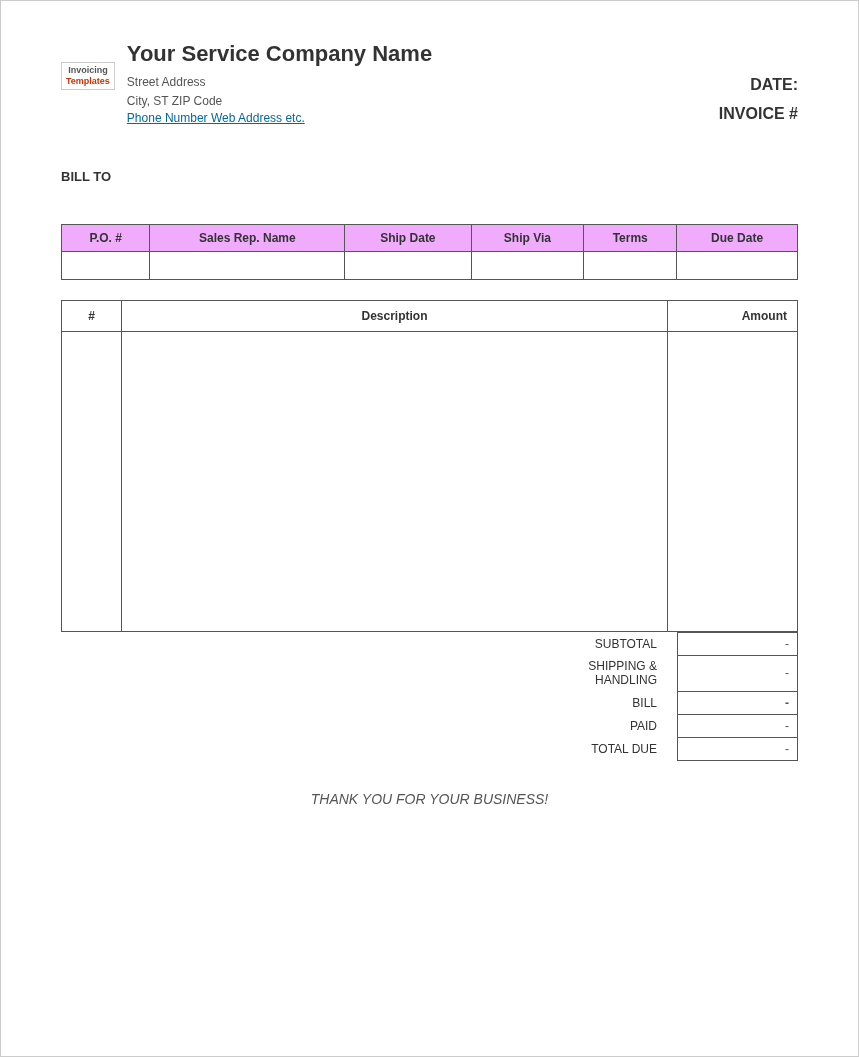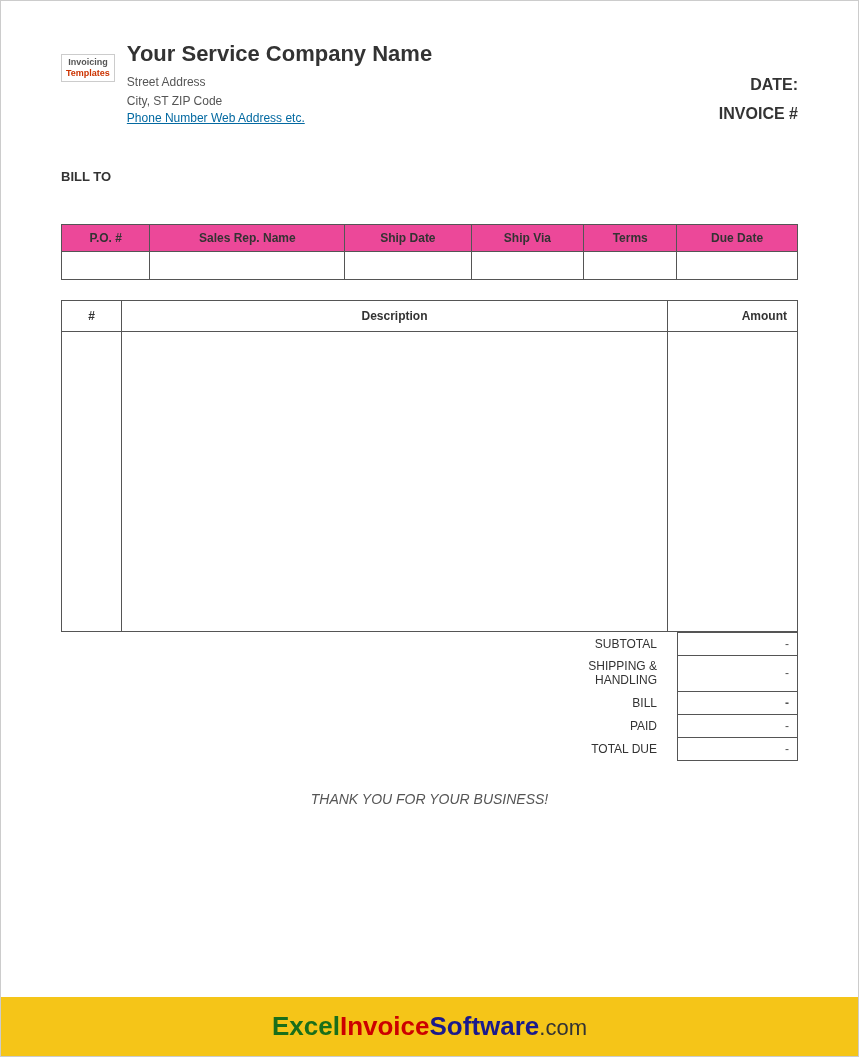--- a/index.html
+++ b/index.html
@@ -38,21 +38,21 @@
       margin-bottom: 40px;
     }
 
     .company-left {
       display: flex;
       align-items: flex-start;
       gap: 12px;
     }
 
     .logo-area {
-      margin-top: 10px;
+      margin-top: 18px;
     }
 
     .company-info {
       display: flex;
       flex-direction: column;
     }
 
     .company-name {
       font-size: 22px;
       font-weight: bold;
@@ -104,21 +104,21 @@
       border-collapse: collapse;
       margin-bottom: 20px;
     }
 
     .info-table th {
       border: 1px solid #555;
       padding: 6px 10px;
       font-size: 12px;
       font-weight: bold;
       text-align: center;
-      background: #ec4899;
+      background: #f0abfc;
       color: #333;
     }
 
     .info-table td {
       border: 1px solid #555;
       padding: 12px 10px;
       font-size: 12px;
       text-align: center;
       color: #333;
       height: 28px;
@@ -374,18 +374,13 @@
       </tbody>
         </table>
     </div>
 
     <div class="thank-you-section">
       <div class="thank-you-text">THANK YOU FOR YOUR BUSINESS!</div>
     </div>
 
   </div>
 
-  <div class="footer-banner">
-    <div class="footer-brand">
-      <span class="footer-excel">Excel</span><span class="footer-invoice">Invoice</span><span class="footer-software">Software</span><span class="footer-domain">.com</span>
-    </div>
-  </div>
 </div>
 
 </body></html>

